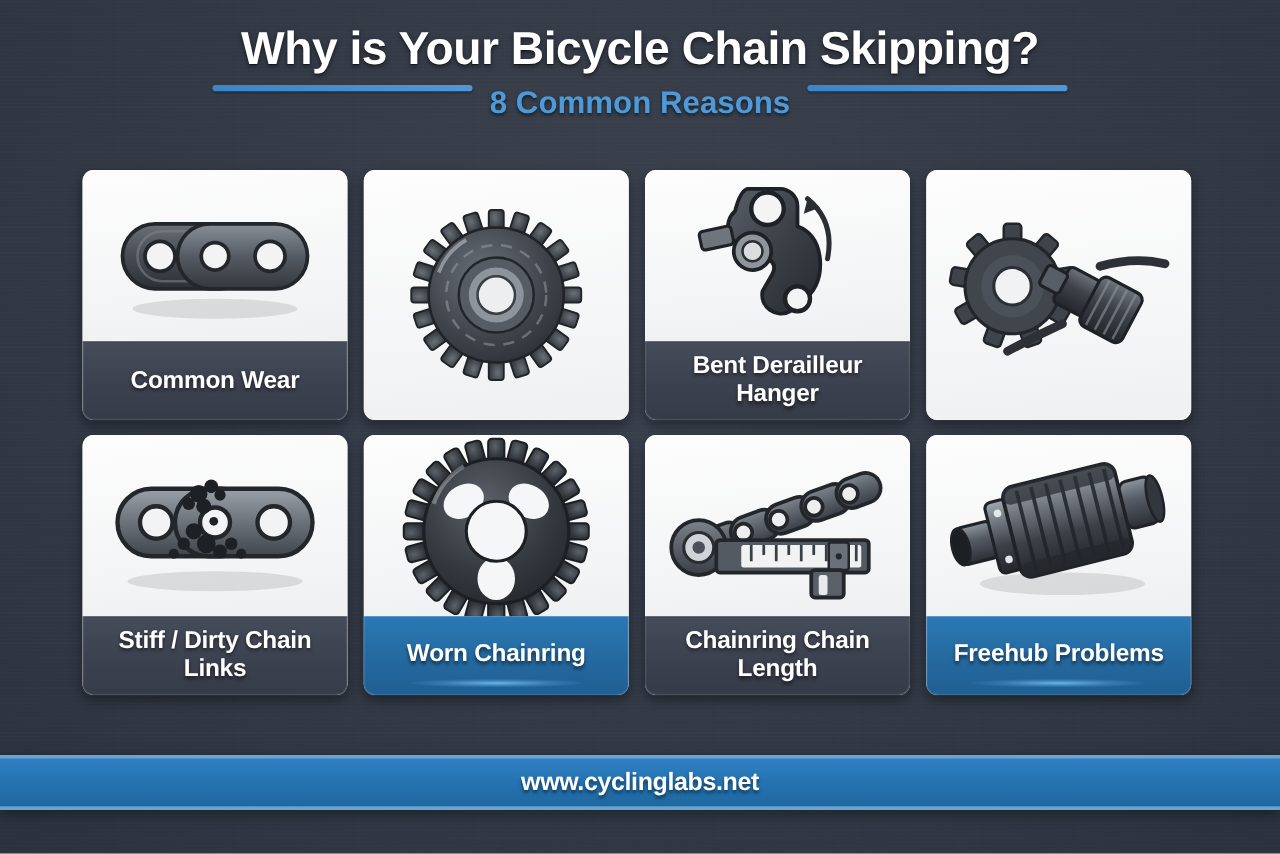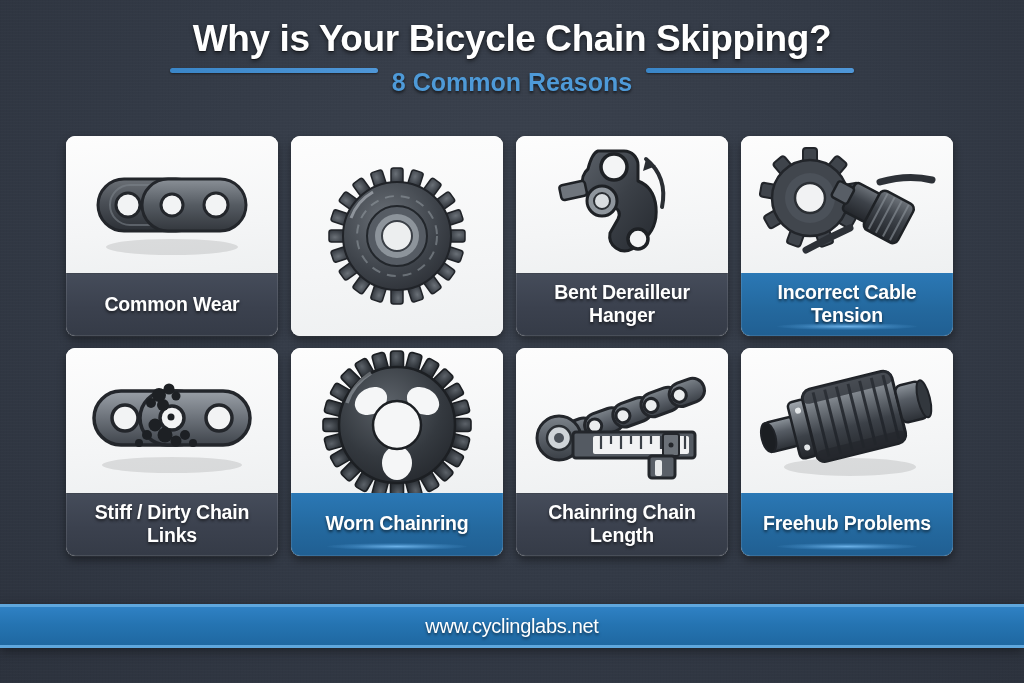--- a/index.html
+++ b/index.html
@@ -154,21 +154,21 @@
     background:linear-gradient(180deg,#2f81c4 0%,#2574b2 45%,#1f68a1 100%);
     border-top:3px solid #5fa7dd;
     border-bottom:3px solid #5fa7dd;
     display:flex;
     align-items:center;
     justify-content:center;
     box-shadow:0 3px 10px rgba(0,0,0,.4);
   }
   .footer-text{
     font-size:20px;
-    font-weight:normal;
+    font-weight:bold;
     color:#ffffff;
     letter-spacing:-0.3px;
     text-shadow:0 2px 3px rgba(0,0,0,.5);
   }
 </style>
 </head>
 <body>
 
 <div id="infographic">
 
@@ -375,21 +375,20 @@
             <g stroke="#8d949b" stroke-width="2" opacity=".6">
               <line x1="125" y1="46" x2="125" y2="86"></line>
               <line x1="133" y1="46" x2="133" y2="86"></line>
               <line x1="141" y1="46" x2="141" y2="86"></line>
               <line x1="149" y1="46" x2="149" y2="86"></line>
             </g>
             <rect x="76" y="57" width="18" height="18" rx="3" fill="#585e66" stroke="#1e2125" stroke-width="2.5"></rect>
           </g>
         </svg>
       </div>
-      <div class="card-label two-line">Incorrect Cable Tension</div>
     </div>
 
     <div class="card dark">
       <div class="card-art">
         <svg width="182" height="112" viewBox="0 0 182 112">
           <defs>
             <linearGradient id="mtl2" x1="0" y1="0" x2="0" y2="1">
               <stop offset="0" stop-color="#9aa0a7"></stop>
                 <stop offset=".5" stop-color="#6c727a"></stop>
                 <stop offset="1" stop-color="#40454c"></stop>

